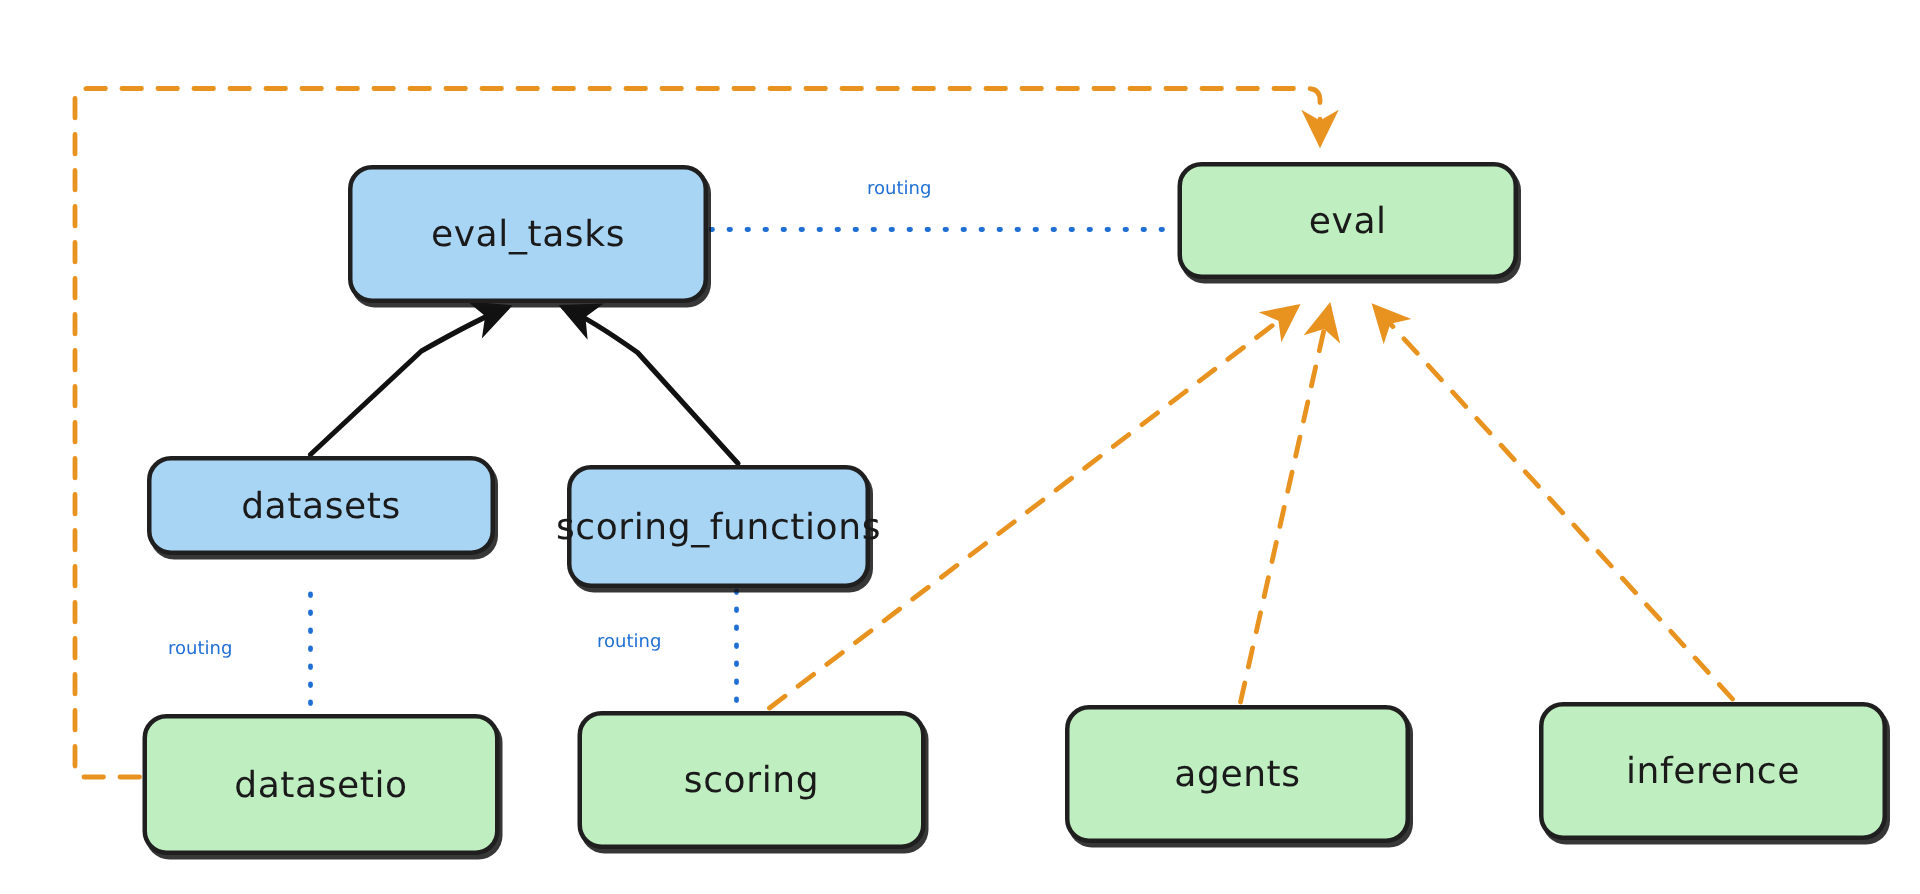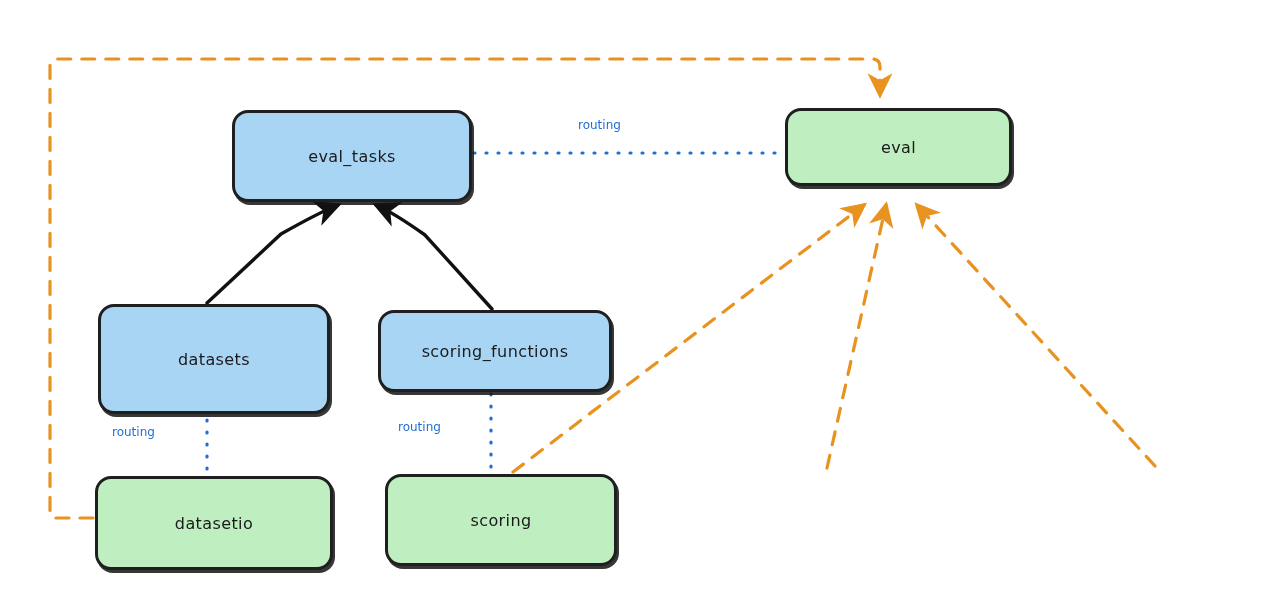--- a/index.html
+++ b/index.html
@@ -32,21 +32,21 @@
     display: flex;
     align-items: center;
     justify-content: center;
     border: 3px solid #1f1f1f;
     border-radius: 16px;
     box-shadow: 2px 3px 0 rgba(20,20,20,0.85);
     z-index: 2;
   }
   .node .node-label {
     font-family: "DejaVu Sans", sans-serif;
-    font-size: 16px;
+    font-size: 24px;
     color: #1a1a1a;
     letter-spacing: 0.4px;
     white-space: nowrap;
   }
   .node.api {
     background: #a9d5f5;
   }
   .node.provider {
     background: #bfeec0;
   }
@@ -88,35 +88,41 @@
   </svg>
 
   <div class="node api" style="left:232px; top:110px; width:240px; height:92px;">
     <span class="node-label">eval_tasks</span>
   </div>
 
   <div class="node provider" style="left:785px; top:108px; width:227px; height:78px;">
     <span class="node-label">eval</span>
   </div>
 
-  <div class="node api" style="left:98px; top:304px; width:232px; height:110px;">
+  <div class="node api" style="left:98px; top:304px; width:232px; height:66px;">
     <span class="node-label">datasets</span>
   </div>
 
-  <div class="node api" style="left:378px; top:310px; width:234px; height:82px;">
+  <div class="node api" style="left:378px; top:310px; width:202px; height:82px;">
     <span class="node-label">scoring_functions</span>
   </div>
 
   <div class="node provider" style="left:385px; top:474px; width:232px; height:92px;">
     <span class="node-label">scoring</span>
   </div>
 
   <div class="node provider" style="left:95px; top:476px; width:238px; height:94px;">
     <span class="node-label">datasetio</span>
   </div>
 
+  <div class="node provider" style="left:710px; top:470px; width:230px; height:92px;">
+    <span class="node-label">agents</span>
+  </div>
 
+  <div class="node provider" style="left:1026px; top:468px; width:232px; height:92px;">
+    <span class="node-label">inference</span>
+  </div>
 
   <div class="edge-label" style="left:578px; top:118px;">routing</div>
   <div class="edge-label" style="left:112px; top:425px;">routing</div>
   <div class="edge-label" style="left:398px; top:420px;">routing</div>
 
 </div>
 
 </body></html>

